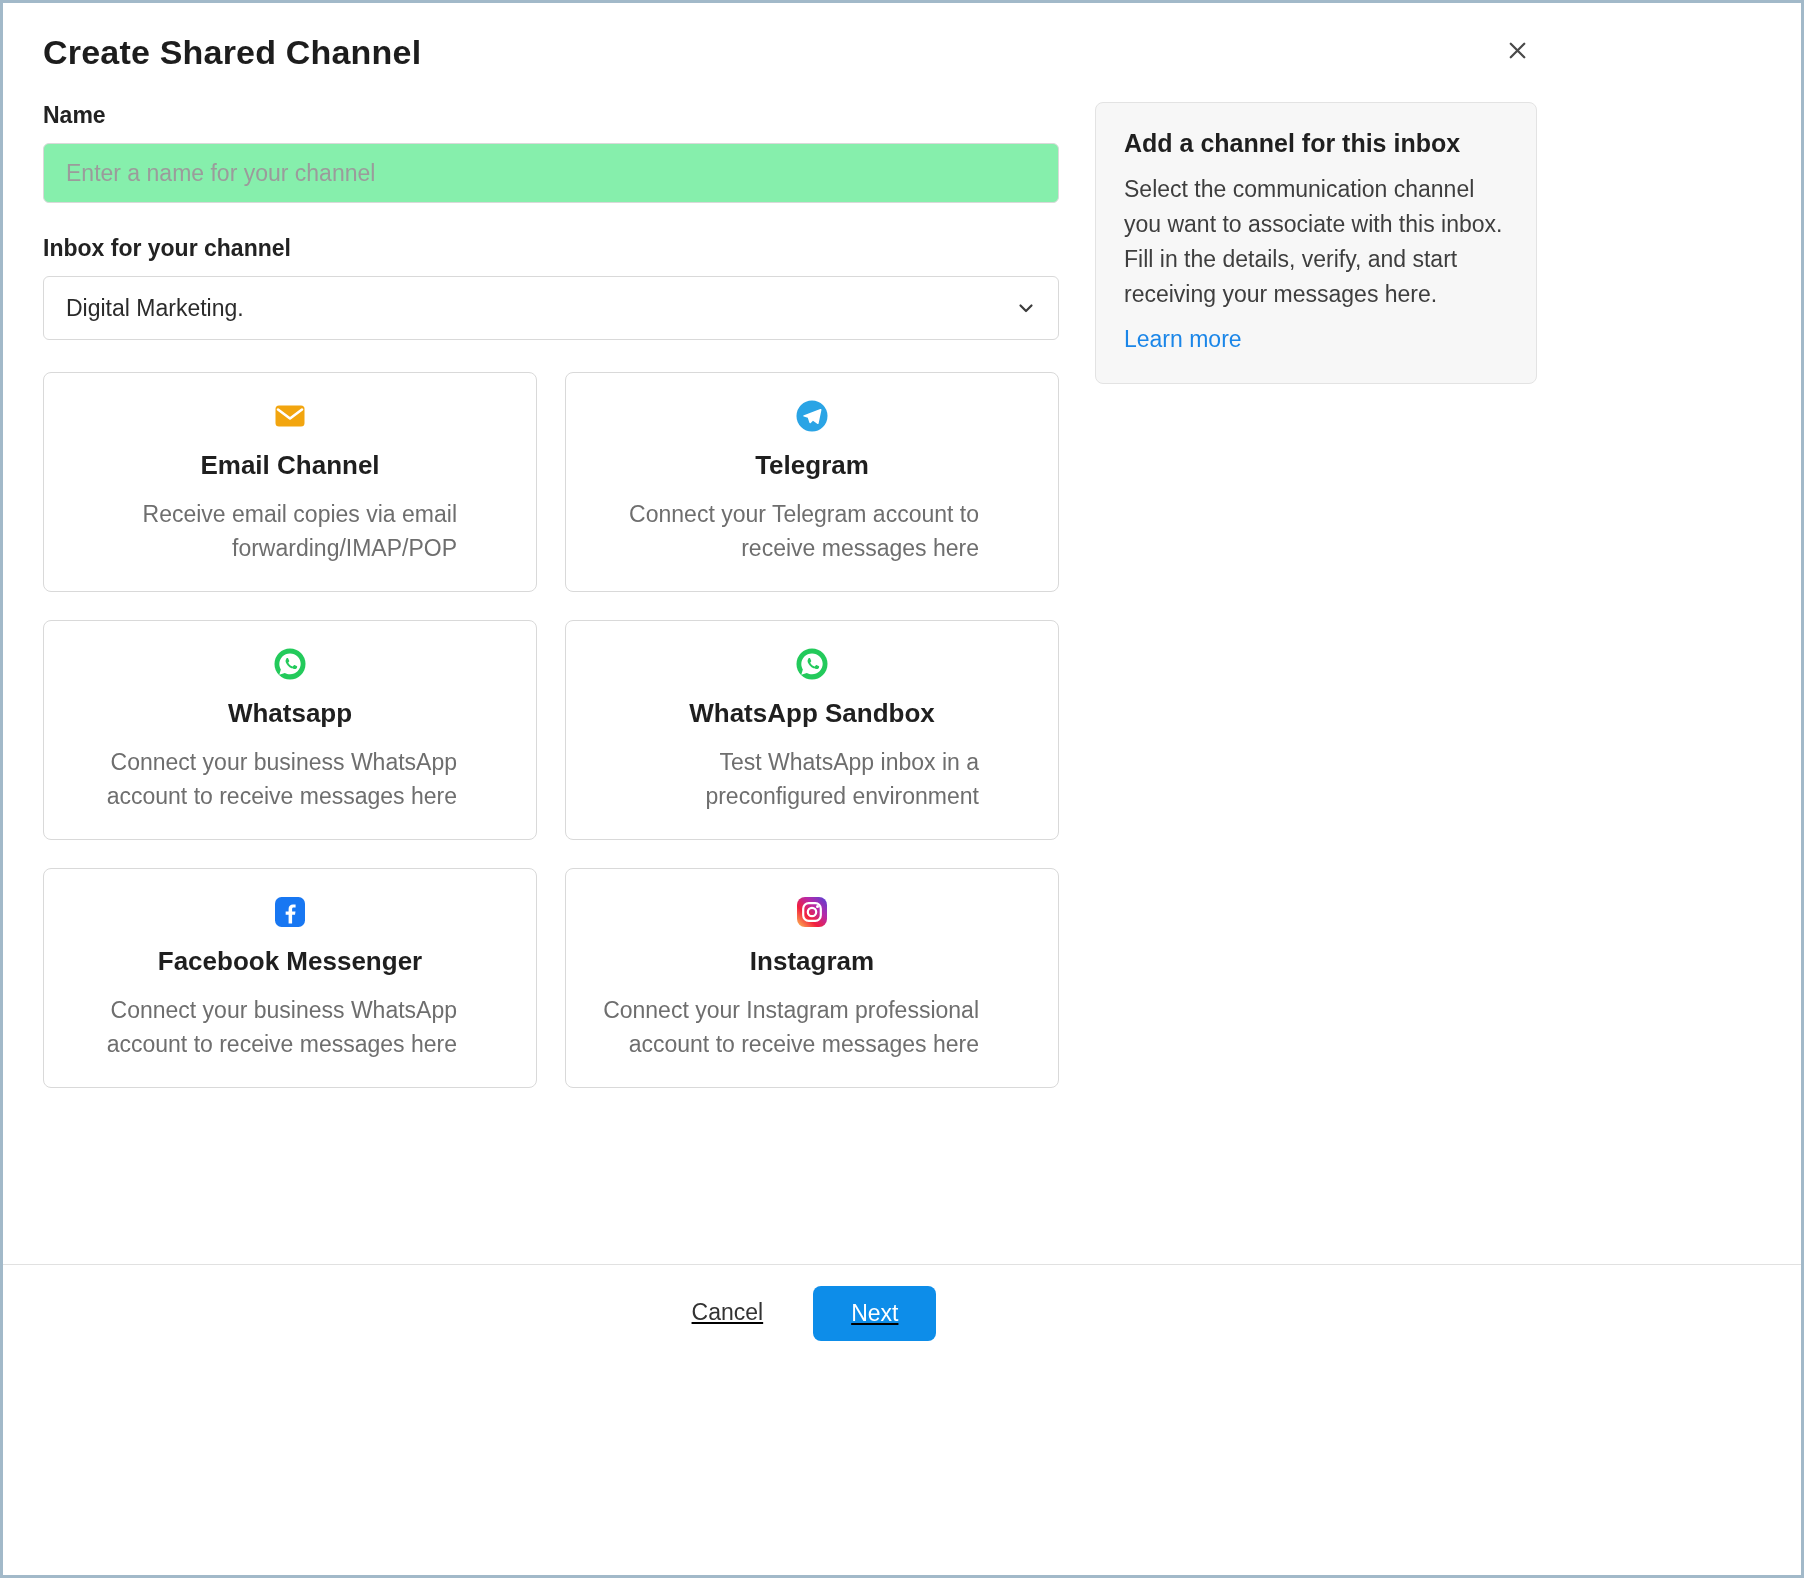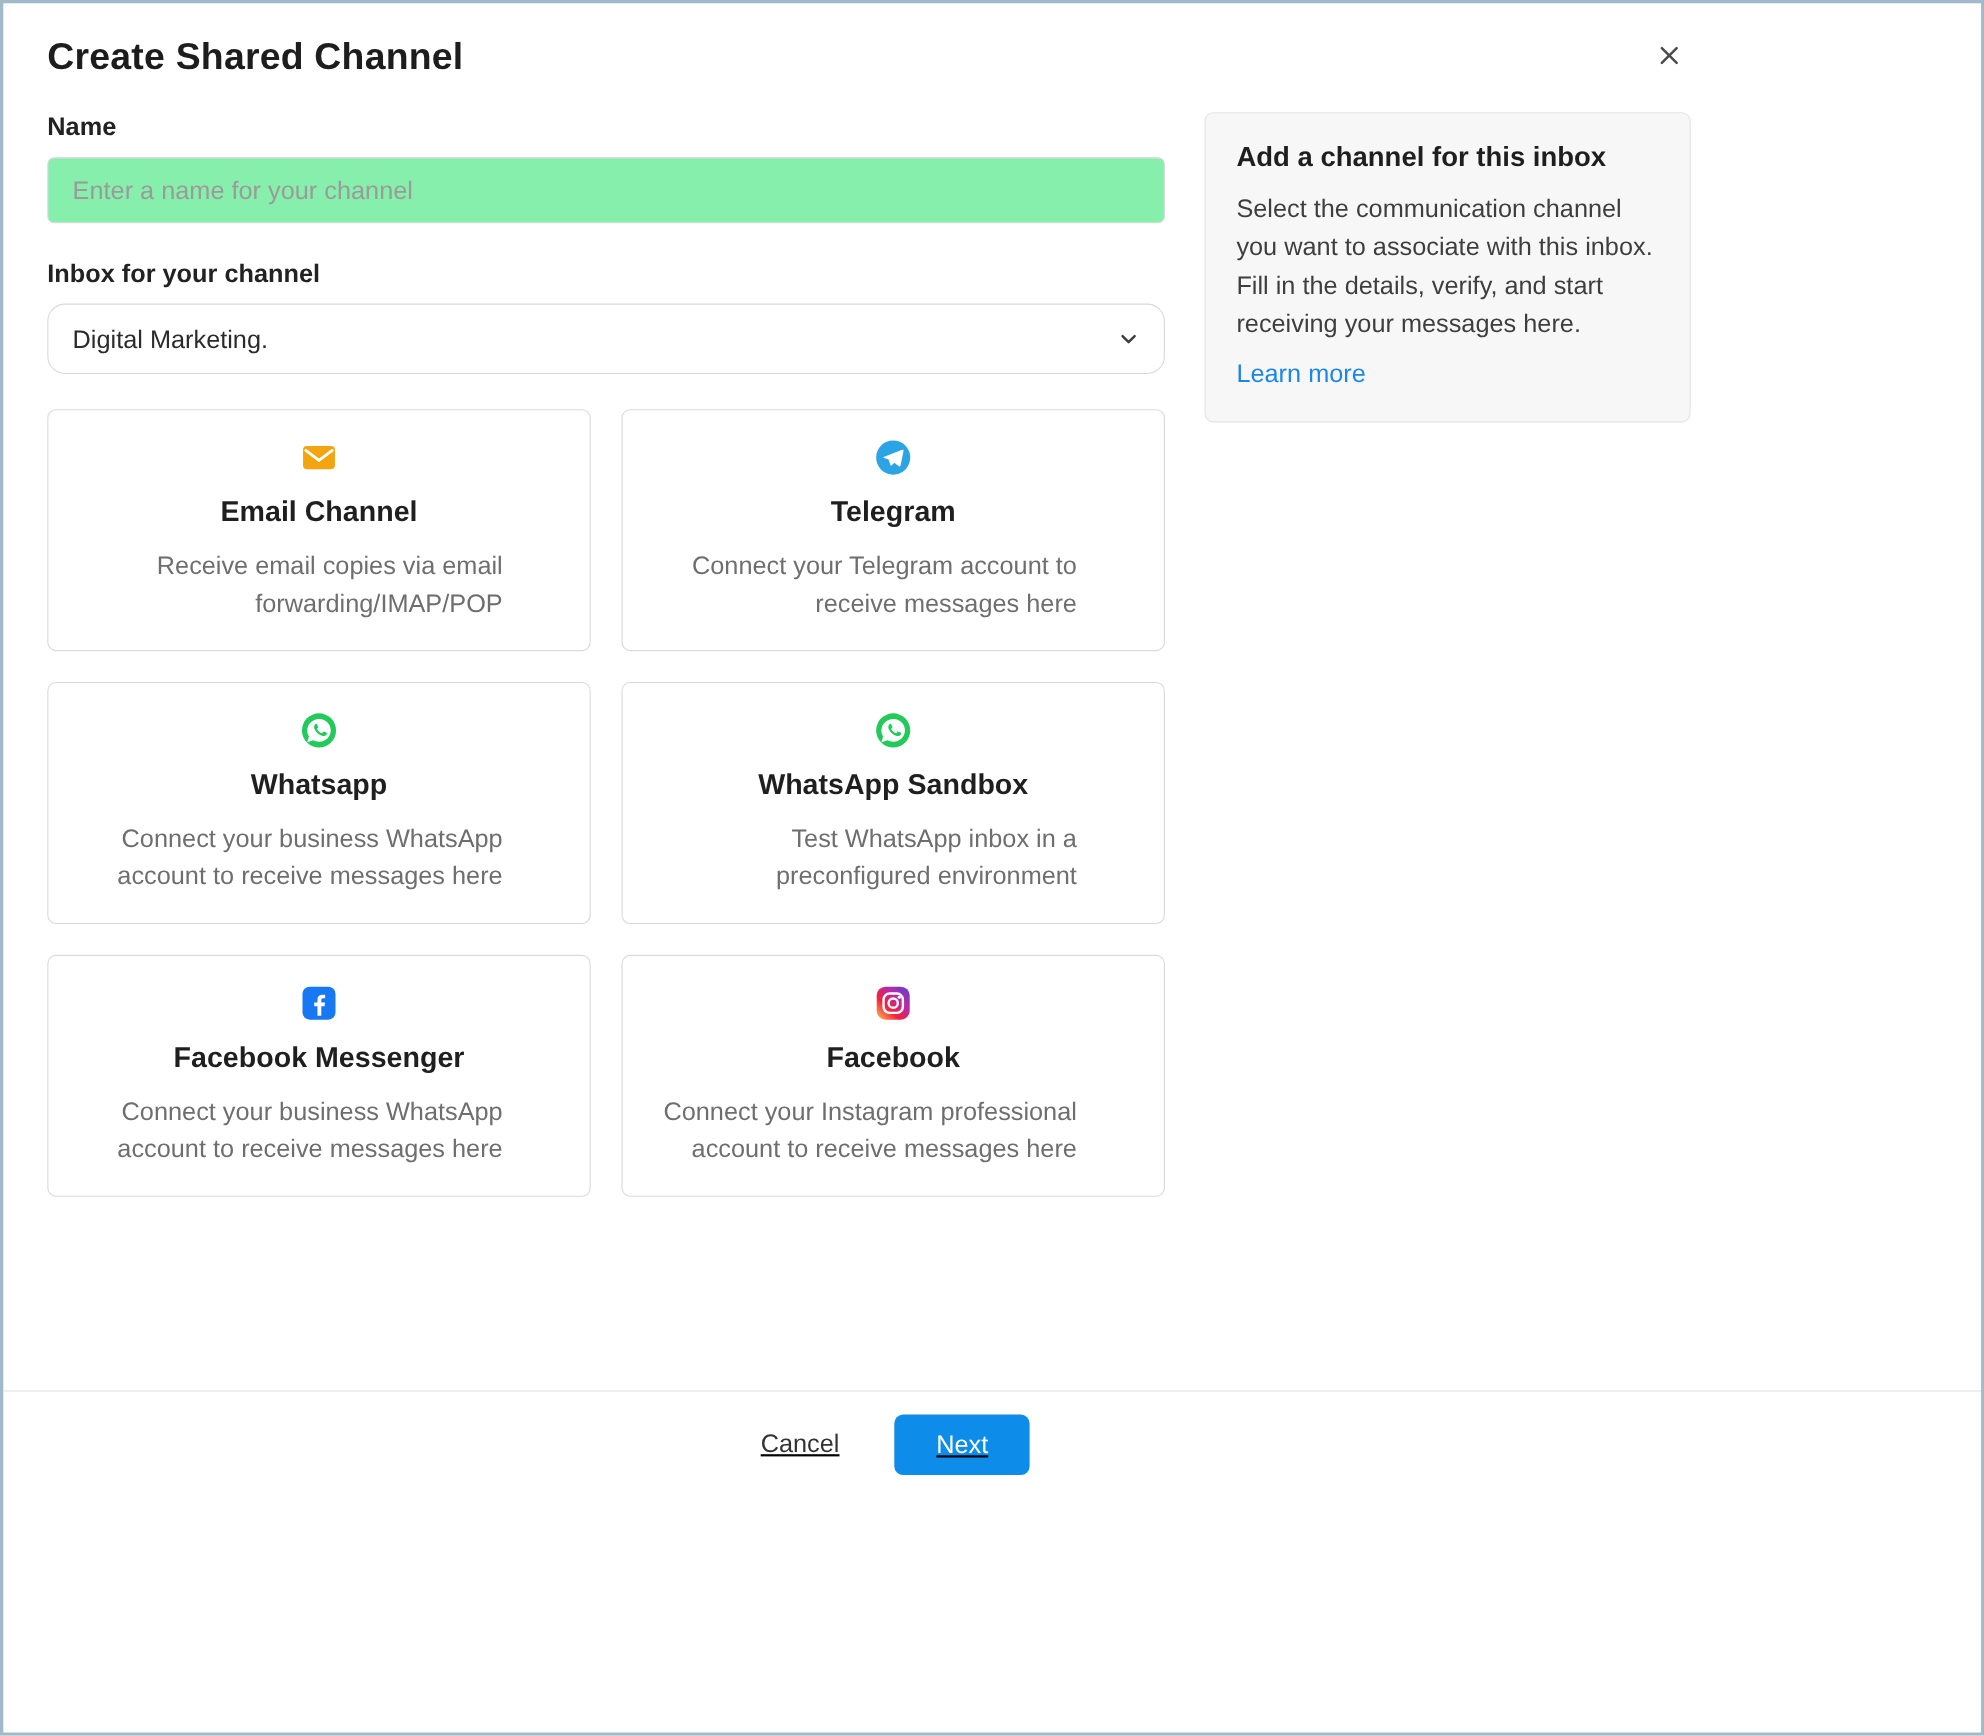--- a/index.html
+++ b/index.html
@@ -29,21 +29,21 @@
   
   .field-label { font-size:23px; font-weight:700; color:#222; margin-bottom:14px; }
   .text-input {
     width:100%; height:60px; border:1px solid #d9d9d9; border-radius:6px;
     font-size:23px; padding:0 22px; color:#333; outline:none;
     font-family:inherit; background:#86efac;
   }
   .text-input::placeholder { color:#9b9b9b; }
   .group { margin-top:32px; }
   .select-box {
-    height:64px; border:1px solid #d9d9d9; border-radius:16px;
+    height:64px; border:1px solid #d9d9d9; border-radius:6px;
     display:flex; align-items:center; justify-content:space-between;
     padding:0 20px 0 22px; font-size:23px; color:#2b2b2b; cursor:pointer; background:#fff;
   }
 
   
   .channel-grid { display:grid; grid-template-columns:1fr 1fr; gap:28px; margin-top:22px; }
   .card {
     border:1px solid #d9d9d9; border-radius:8px; padding:26px 28px;
     background:#fff; cursor:pointer;
   }
@@ -186,21 +186,21 @@
                         <stop offset="65%" stop-color="#b729a8"></stop>
                         <stop offset="100%" stop-color="#5342d6"></stop>
                       </linearGradient>
                     </defs>
                     <rect x="2" y="2" width="30" height="30" rx="8" fill="url(#igGrad)"></rect>
                     <rect x="8.2" y="8.2" width="17.6" height="17.6" rx="5.5" fill="none" stroke="#fff" stroke-width="2.2"></rect>
                     <circle cx="17" cy="17" r="4.2" fill="none" stroke="#fff" stroke-width="2.2"></circle>
                     <circle cx="22.5" cy="11.5" r="1.5" fill="#fff"></circle>
                   </svg>
                 </span>
-                <span class="card-title">Facebook</span>
+                <span class="card-title">Instagram</span>
               </div>
               <p class="card-desc">Connect your Instagram professional account to receive messages here</p>
             </div>
 
           </div>
         </div>
       </div>
 
       <aside class="side-panel">
         <div class="panel-title">Add a channel for this inbox</div>

